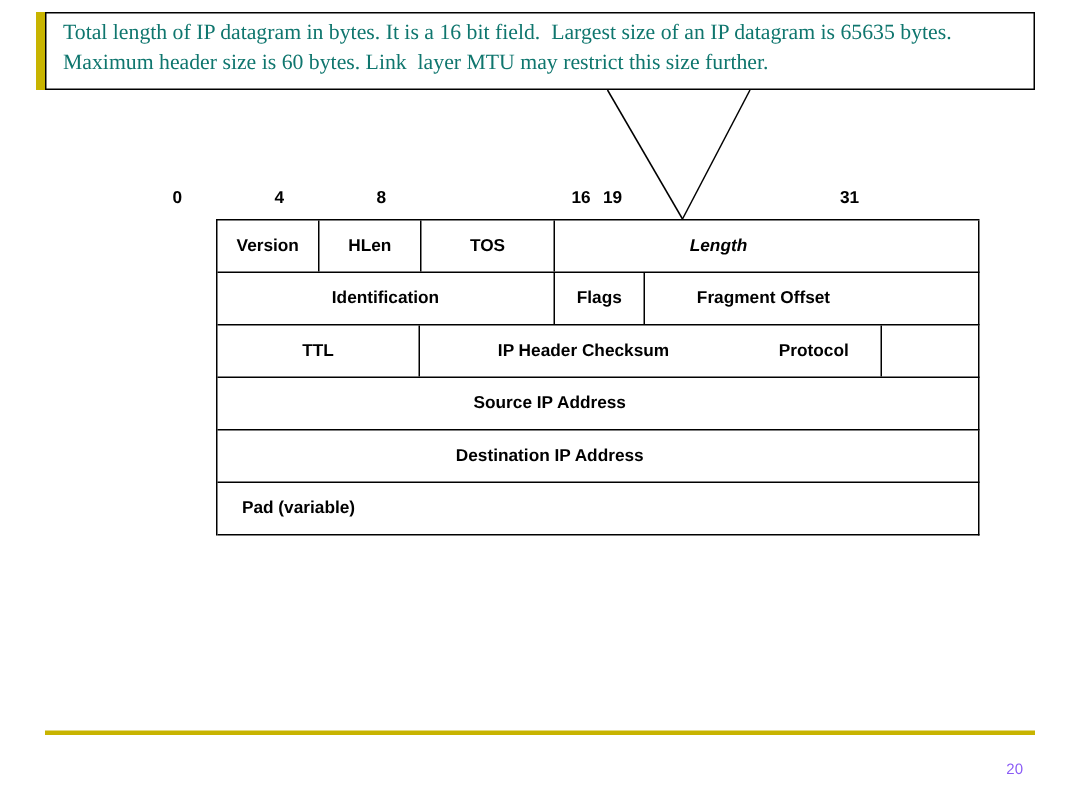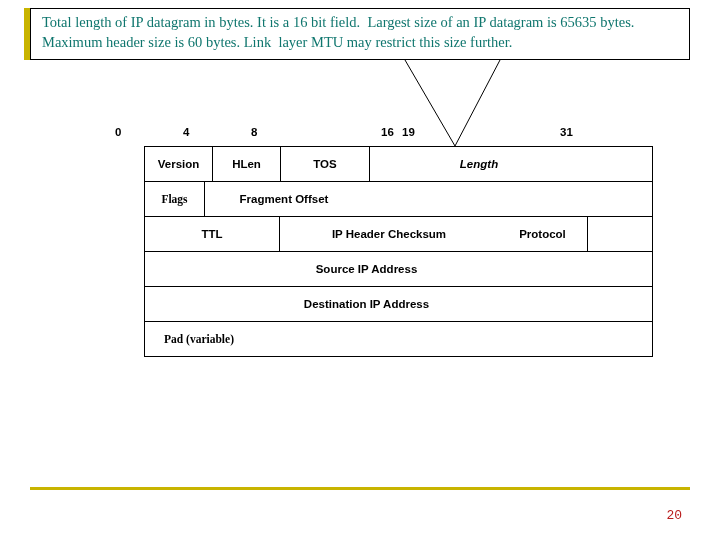--- a/index.html
+++ b/index.html
@@ -113,23 +113,23 @@
     left: 30px;
     top: 487px;
     width: 660px;
     height: 3px;
     background: #c8b400;
   }
   #page-number {
     position: absolute;
     right: 38px;
     top: 508px;
-    font-family: Liberation Mono, monospace;
-    font-size: 13px;
-    color: #b91c1c;
+    font-family: Liberation Sans, sans-serif;
+    font-size: 10px;
+    color: #8b5cf6;
   }
 </style>
 </head>
 <body>
 
 <div id="callout-accent-left"></div>
 
 <div id="callout-box"></div>
 <div id="callout-text">Total length of IP datagram in bytes. It is a 16 bit field.  Largest size of an IP datagram is 65635 bytes.  Maximum header size is 60 bytes. Link  layer MTU may restrict this size further.</div>
 
@@ -148,33 +148,34 @@
   </div>
 
 <div id="ip-header-diagram">
     <div class="hdr-row">
       <div class="hdr-cell" style="width: 68px; flex: 0 0 68px;">Version</div>
       <div class="hdr-cell" style="width: 68px; flex: 0 0 68px; text-align: center;">HLen</div>
       <div class="hdr-cell" style="width: 89px; flex: 0 0 89px;">TOS</div>
       <div class="hdr-cell last" style="width: 218px; flex: 0 0 218px; font-style: italic;">Length</div>
     </div>
     <div class="hdr-row">
-      <div class="hdr-cell" style="width: 60px; flex: 0 0 60px; font-family: Liberation Serif, serif;">Flags</div>
+      <div class="hdr-cell" style="width: 225px; flex: 0 0 225px;">Identification</div>
+      <div class="hdr-cell" style="width: 60px; flex: 0 0 60px;">Flags</div>
       <div class="hdr-cell last" style="width: 158px; flex: 0 0 158px;">Fragment Offset</div>
     </div>
     <div class="hdr-row">
       <div class="hdr-cell" style="width: 135px; flex: 0 0 135px;">TTL</div>
       <div class="hdr-cell last" style="width: 218px; flex: 0 0 218px;">IP Header Checksum</div>
       <div class="hdr-cell" style="width: 90px; flex: 0 0 90px;">Protocol</div>
     </div>
     <div class="hdr-row">
       <div class="hdr-cell last" style="width: 443px; flex: 0 0 443px;">Source IP Address</div>
     </div>
     <div class="hdr-row">
       <div class="hdr-cell last" style="width: 443px; flex: 0 0 443px; text-align: right;">Destination IP Address</div>
     </div>
     <div class="hdr-row">
-      <div class="hdr-cell last" style="width: 108px; flex: 0 0 108px; font-family: Liberation Serif, serif;">Pad (variable)</div>
+      <div class="hdr-cell last" style="width: 108px; flex: 0 0 108px;">Pad (variable)</div>
     </div>
   </div>
 
 <div id="bottom-rule"></div>
 <div id="page-number">20</div>
 
 </body></html>

